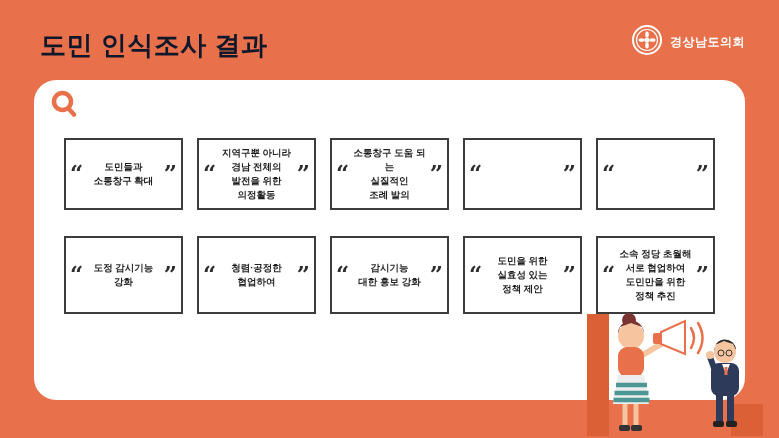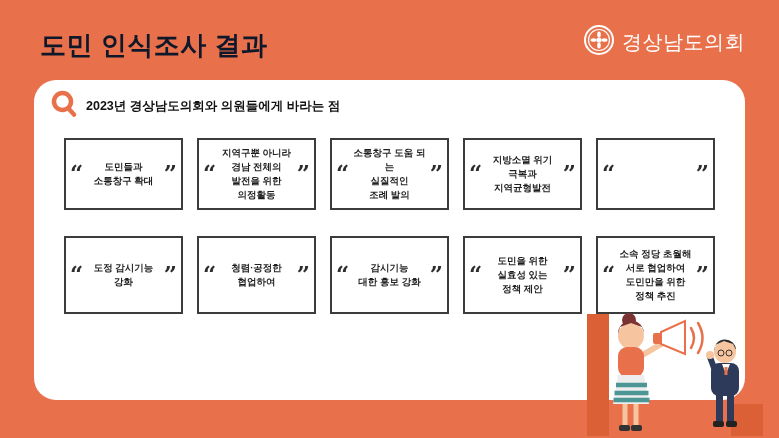--- a/index.html
+++ b/index.html
@@ -14,21 +14,21 @@
 
   
   .page-title {
     position: absolute; left: 40px; top: 28px;
     color: #0f172a; font-size: 26px; font-weight: 800; letter-spacing: 0.5px;
   }
   .logo {
     position: absolute; right: 34px; top: 24px;
     display: flex; align-items: center; gap: 7px;
   }
-  .logo-text { color: #fff; font-size: 20px; font-weight: 400; letter-spacing: 0.5px; }
+  .logo-text { color: #fff; font-size: 12px; font-weight: 700; letter-spacing: 0.5px; }
 
   
   .card {
     position: absolute; left: 34px; top: 80px;
     width: 711px; height: 320px;
     background: var(--card, #fff);
     border-radius: 22px;
   }
 
   
@@ -99,21 +99,20 @@
 
   <div class="card">
 
     <div class="question-row">
       <span>
         <svg width="28" height="28" viewBox="0 0 28 28">
           <circle cx="12.5" cy="11.5" r="8.5" fill="none" stroke="#E8714B" stroke-width="4.5"></circle>
           <line x1="18.5" y1="18.5" x2="24" y2="24.5" stroke="#E8714B" stroke-width="4.5" stroke-linecap="round"></line>
         </svg>
       </span>
-      <span class="question-label">2023년 경상남도의회와 의원들에게 바라는 점</span>
     </div>
 
     <div class="grid">
 
       <div class="box">
         <span class="quote open">“</span>
         <span class="box-text">도민들과
 소통창구 확대</span>
         <span class="quote close">”</span>
       </div>
@@ -130,23 +129,20 @@
       <div class="box">
         <span class="quote open">“</span>
         <span class="box-text">소통창구 도움 되는
 실질적인
 조례 발의</span>
         <span class="quote close">”</span>
       </div>
 
       <div class="box">
         <span class="quote open">“</span>
-        <span class="box-text">지방소멸 위기
-극복과
-지역균형발전</span>
         <span class="quote close">”</span>
       </div>
 
       <div class="box">
         <span class="quote open">“</span>
         <span class="quote close">”</span>
       </div>
 
       <div class="box">
         <span class="quote open">“</span>

